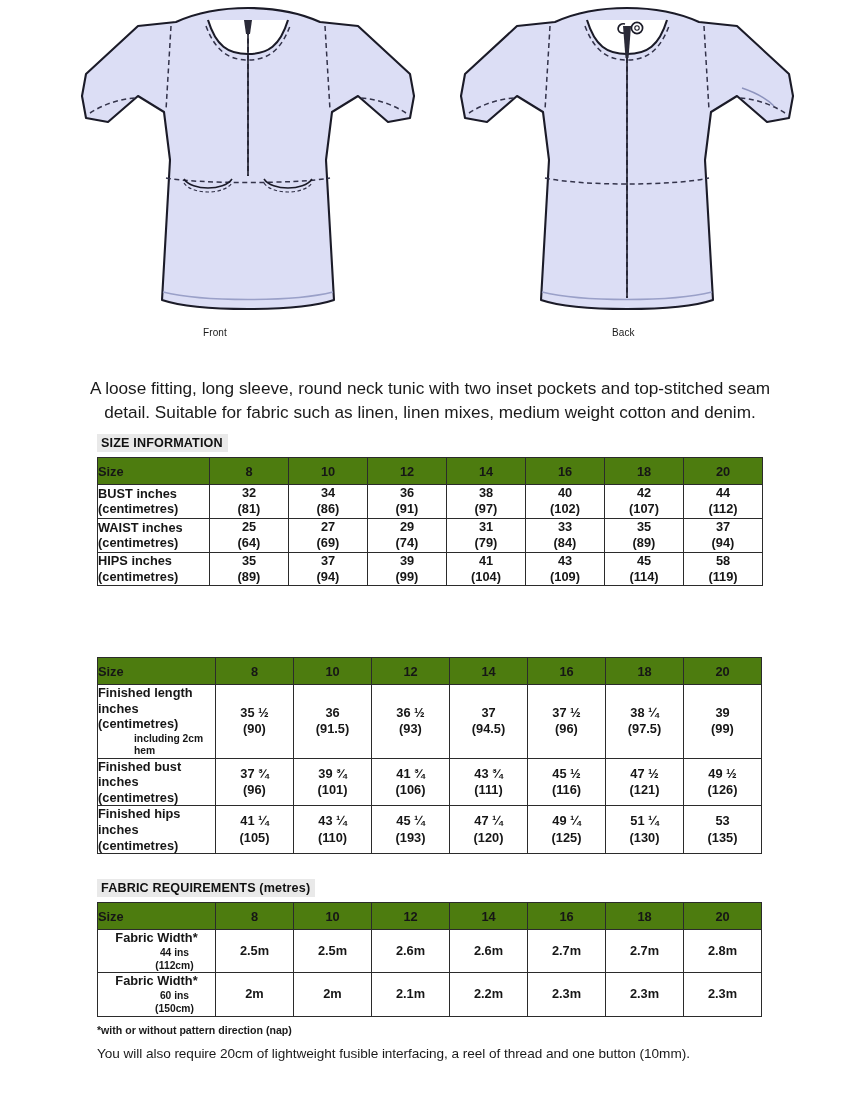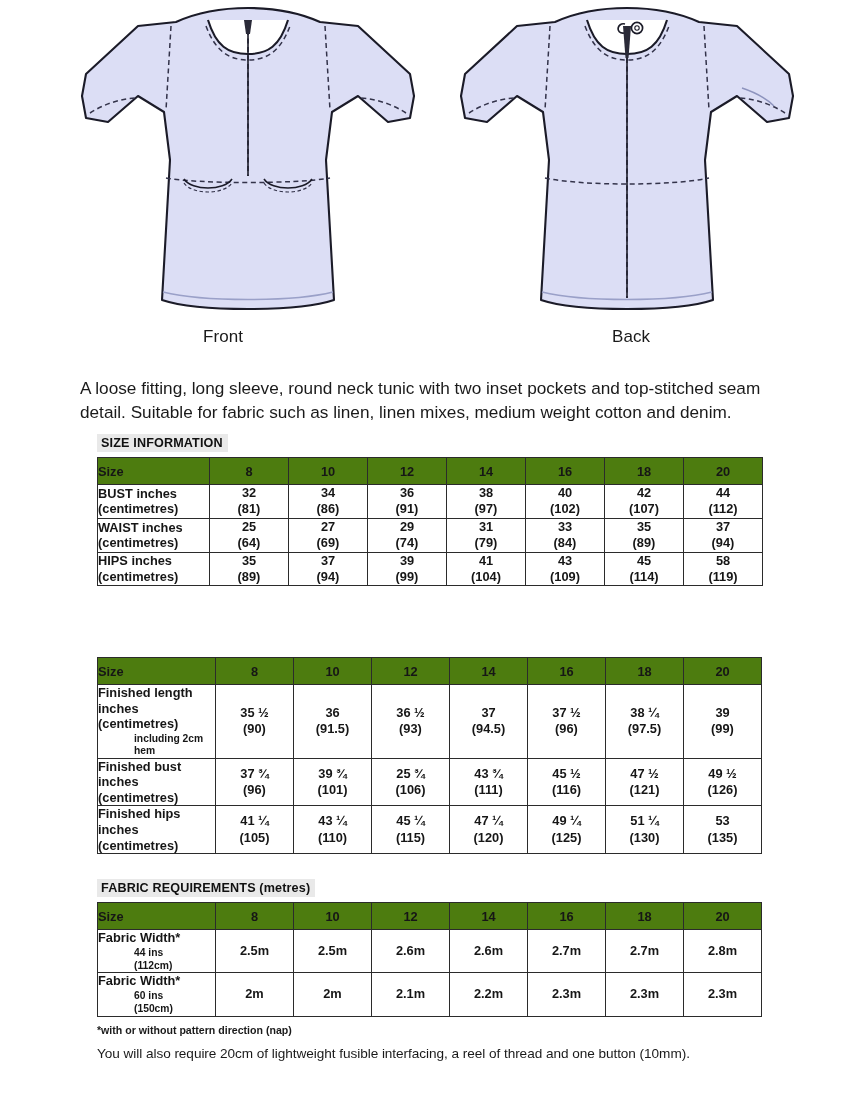--- a/index.html
+++ b/index.html
@@ -34,33 +34,34 @@
   
   #view-labels {
     position: absolute;
     left: 0;
     top: 327px;
     width: 860px;
     height: 22px;
   }
   .view-label {
     position: absolute;
-    font-size: 17px;
+    font-size: 10px;
     color: #1a1a1a;
     letter-spacing: 0.1px;
   }
   #front-label { left: 203px; }
   #back-label  { left: 612px; }
 
   
   #description {
     position: absolute;
     left: 80px;
     top: 360px;
     width: 700px;
+    text-align: center;
     font-size: 17.2px;
     line-height: 1.38;
     color: #1a1a1a;
   }
 
   
   .section-heading {
     position: absolute;
     font-size: 12.6px;
     font-weight: bold;
@@ -118,20 +119,21 @@
   .cm-line { display: block; }
   .fine-note {
     display: block;
     font-size: 10.3px;
     font-weight: bold;
     line-height: 1.2;
     margin-top: 1px;
     padding-left: 36px;
   }
   td.row-label-centered {
+    text-align: center;
     padding: 4px 3px;
     line-height: 1.22;
     font-size: 12.9px;
   }
 
   #table-size-information { left: 97px; top: 457px; }
   #table-finished-garment { left: 97px; top: 657px; }
   #table-fabric-requirements { left: 97px; top: 902px; }
 
   
@@ -395,35 +397,35 @@
       <td class="value-cell"><span>39</span><span class="cm-line">(99)</span></td>
     </tr>
     <tr>
       <td class="row-label">
         <span>Finished bust</span><br>
         <span>inches</span><br>
         <span>(centimetres)</span>
       </td>
       <td class="value-cell"><span>37 ¾</span><span class="cm-line">(96)</span></td>
       <td class="value-cell"><span>39 ¾</span><span class="cm-line">(101)</span></td>
-      <td class="value-cell"><span>25 ¾</span><span class="cm-line">(106)</span></td>
+      <td class="value-cell"><span>41 ¾</span><span class="cm-line">(106)</span></td>
       <td class="value-cell"><span>43 ¾</span><span class="cm-line">(111)</span></td>
       <td class="value-cell"><span>45 ½</span><span class="cm-line">(116)</span></td>
       <td class="value-cell"><span>47 ½</span><span class="cm-line">(121)</span></td>
       <td class="value-cell"><span>49 ½</span><span class="cm-line">(126)</span></td>
     </tr>
     <tr>
       <td class="row-label">
         <span>Finished hips</span><br>
         <span>inches</span><br>
         <span>(centimetres)</span>
       </td>
       <td class="value-cell"><span>41 ¼</span><span class="cm-line">(105)</span></td>
       <td class="value-cell"><span>43 ¼</span><span class="cm-line">(110)</span></td>
-      <td class="value-cell"><span>45 ¼</span><span class="cm-line">(115)</span></td>
+      <td class="value-cell"><span>45 ¼</span><span class="cm-line">(193)</span></td>
       <td class="value-cell"><span>47 ¼</span><span class="cm-line">(120)</span></td>
       <td class="value-cell"><span>49 ¼</span><span class="cm-line">(125)</span></td>
       <td class="value-cell"><span>51 ¼</span><span class="cm-line">(130)</span></td>
       <td class="value-cell"><span>53</span><span class="cm-line">(135)</span></td>
     </tr>
   </tbody>
 </table>
 
 <div id="heading-fabric-requirements" class="section-heading">FABRIC REQUIREMENTS (metres)</div>
 

